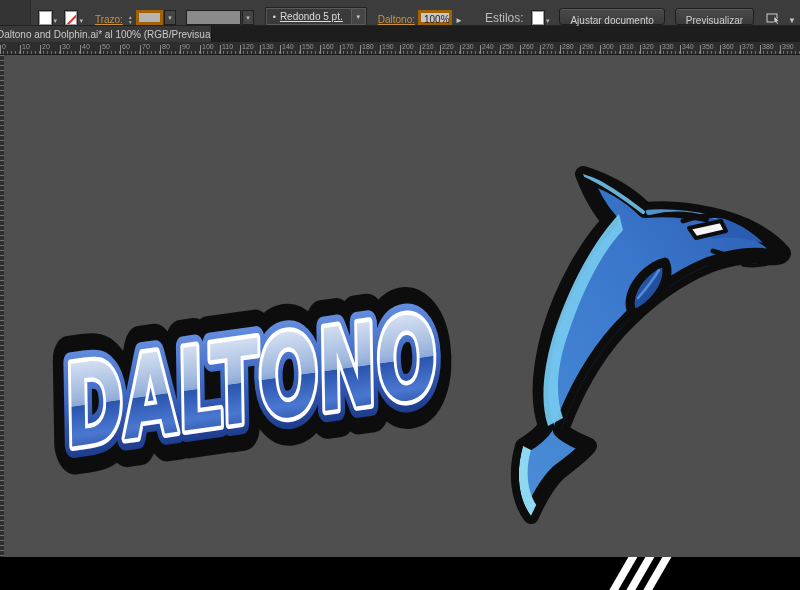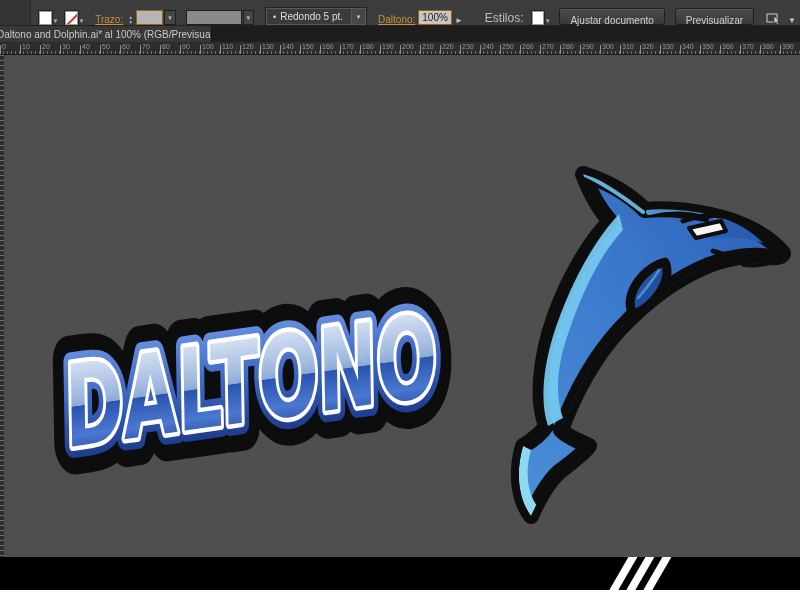--- a/index.html
+++ b/index.html
@@ -14,30 +14,30 @@
   .swatch { width:14px; height:14px; background:#fff; border:1px solid #9a9a9a;
             box-shadow:0 0 0 1px #222; margin-left:8px; }
   .swatch.none { position:relative; overflow:hidden; }
   .swatch.none::after { content:""; position:absolute; left:-3px; top:5px; width:22px; height:2px;
             background:#d33; transform:rotate(-45deg); }
   .mini-arrow { color:#b5b5b5; font-size:7px; margin-left:2px; cursor:default; }
   .tb-label { font-size:10px; color:#c9903d; text-decoration:underline; margin-left:12px; white-space:nowrap; }
   .tb-label-plain { font-size:12px; color:#bdbdbd; margin-left:22px; white-space:nowrap; }
   .stepper { display:flex; flex-direction:column; justify-content:center; margin-left:5px; line-height:5px; }
   .stepper span { font-size:5px; color:#aaa; }
-  .field { height:15px; background:#b5b5b5; border:1px solid #a16207; color:#222;
+  .field { height:15px; background:#b5b5b5; border:3px solid #a16207; color:#222;
            font-size:10px; line-height:13px; padding:0 3px; margin-left:3px; }
   .field.w30 { width:30px; } .field.w34 { width:34px; background:#c6c6c6; }
   .drop-btn { width:13px; height:15px; background:#444; border:1px solid #1f1f1f; color:#bbb;
               font-size:7px; text-align:center; line-height:13px; margin-left:1px; }
   .wide-drop { width:64px; height:15px; background:#8a8a8a; border:1px solid #1f1f1f; margin-left:10px; }
   .combo { display:flex; align-items:center; height:17px; background:#3a3a3a;
            border:1px solid #5a5a5a; box-shadow:0 0 0 1px #222; margin-left:12px; }
   .combo .bullet { font-size:9px; color:#ddd; padding:0 4px 0 6px; }
-  .combo .combo-text { font-size:10px; color:#ddd; padding-right:8px; white-space:nowrap; }
+  .combo .combo-text { font-size:10px; color:#ddd; padding-right:8px; white-space:nowrap;text-decoration:underline; }
   .combo .combo-arrow { width:14px; height:100%; border-left:1px solid #5a5a5a; background:#464646;
            color:#ccc; font-size:7px; display:flex; align-items:center; justify-content:center; }
   .play-arrow { color:#c5c5c5; font-size:8px; margin-left:3px; }
   .tb-button { height:17px; background:linear-gradient(#4a4a4a,#3a3a3a); border:1px solid #1e1e1e;
                box-shadow:inset 0 1px 0 #5a5a5a; border-radius:3px; color:#cfcfcf; font-size:10px;
                line-height:15px; padding:4px 10px; margin-left:10px; white-space:nowrap; }
   .panel-icon { margin-left:12px; display:flex; align-items:center; }
   .menu-down { color:#c5c5c5; font-size:8px; margin-left:6px; }
 
   

